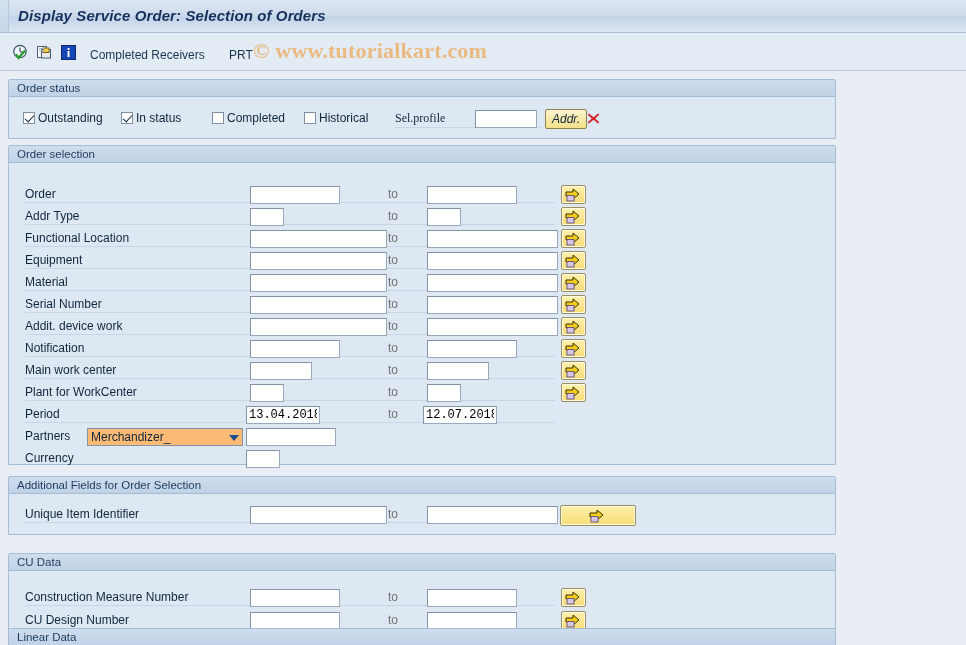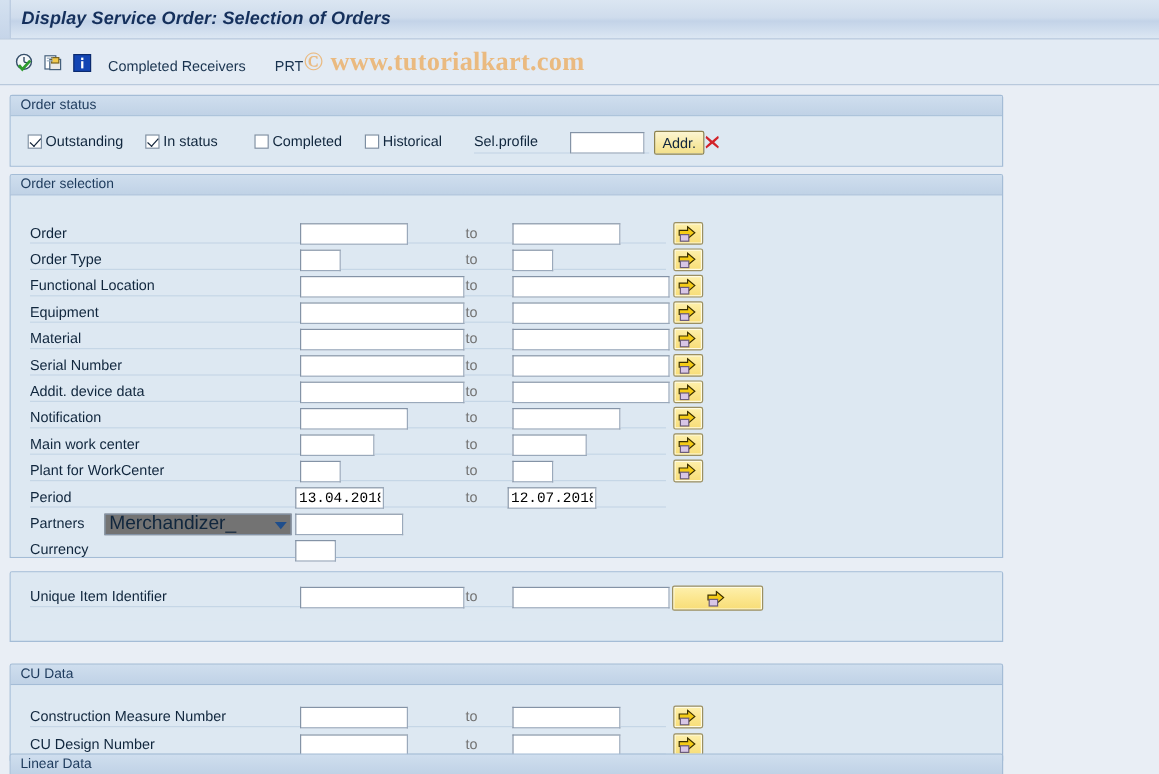--- a/index.html
+++ b/index.html
@@ -184,30 +184,31 @@
     box-sizing: border-box;
     height: 20px;
     padding: 0 6px;
     background: linear-gradient(to bottom, #fcf5d2 0%, #f7e9a6 55%, #f3e08b 100%);
     border: 1px solid #8e834f;
     border-radius: 2px;
     font-size: 12px;
     color: #11263d;
     line-height: 18px;
     white-space: nowrap;
+    font-style: italic;
   }
 
   
   .ddl {
     position: absolute;
     box-sizing: border-box;
     height: 18px;
-    background: #737373;
+    background: #fdba74;
     border: 1px solid #8493a6;
-    font-size: 16px;
+    font-size: 12px;
     color: #10263d;
     padding: 0 18px 16px 3px;
     line-height: 16px;
     white-space: nowrap;
     overflow: hidden;
   }
   .ddl .arrow {
     position: absolute;
     right: 3px; top: 50%;
     margin-top: -2px;
@@ -281,21 +282,21 @@
       <span class="cbox"></span>
       <span>Completed</span>
     </div>
 
     <div class="cbwrap" style="left:295px; top:14px;">
       <span class="cbox"></span>
       <span>Historical</span>
     </div>
 
     <div class="guide" style="left:386px; top:30px; width:146px;"></div>
-    <div class="fld-label" style="left:386px; top:14px;">Sel.profile</div>
+    <div class="fld-label" style="left:386px; top:14px;font-family:Liberation Serif, serif;">Sel.profile</div>
     <input class="inp" style="left: 466px; top: 13px; width: 62px;" value="">
 
     <div class="pbtn" style="left:536px; top:12px;">Addr.</div>
 
     <div class="xicon" style="left:578px; top:15px;">
       <svg width="13" height="13" viewBox="0 0 13 13">
         <path d="M1.6 1.2 L6.5 5.3 L11.4 1.2 L12 3.0 L8.2 6.5 L12 10.0 L11.4 11.8 L6.5 7.7 L1.6 11.8 L1.0 10.0 L4.8 6.5 L1.0 3.0 Z" fill="#d2232a"></path>
       </svg>
     </div>
 
@@ -312,21 +313,21 @@
     <div class="to-label" style="left:379px; top:24px;">to</div>
     <input class="inp" style="left: 418px; top: 23px; width: 90px;" value="">
     <div class="msbtn" style="left:552px; top:22px;">
       <svg width="18" height="14" viewBox="0 0 18 14">
           <path d="M1 4 h7 V1 l6 5 -6 5 V8 H1 Z" fill="#f5cc16" stroke="#3b3000" stroke-width="1"></path>
           <rect x="2" y="7.5" width="7" height="5.5" fill="#d8c6e6" stroke="#6b5c7a" stroke-width="1"></rect>
         </svg>
     </div>
 
     <div class="guide" style="left:16px; top:61px; width:530px;"></div>
-    <div class="fld-label" style="left:16px; top:46px;">Order Type</div>
+    <div class="fld-label" style="left:16px; top:46px;">Addr Type</div>
     <input class="inp" style="left: 241px; top: 45px; width: 34px;" value="">
     <div class="to-label" style="left:379px; top:46px;">to</div>
     <input class="inp" style="left: 418px; top: 45px; width: 34px;" value="">
     <div class="msbtn" style="left:552px; top:44px;">
       <svg width="18" height="14" viewBox="0 0 18 14">
           <path d="M1 4 h7 V1 l6 5 -6 5 V8 H1 Z" fill="#f5cc16" stroke="#3b3000" stroke-width="1"></path>
           <rect x="2" y="7.5" width="7" height="5.5" fill="#d8c6e6" stroke="#6b5c7a" stroke-width="1"></rect>
         </svg>
     </div>
 
@@ -372,21 +373,21 @@
     <div class="to-label" style="left:379px; top:134px;">to</div>
     <input class="inp" style="left: 418px; top: 133px; width: 131px;" value="">
     <div class="msbtn" style="left:552px; top:132px;">
       <svg width="18" height="14" viewBox="0 0 18 14">
           <path d="M1 4 h7 V1 l6 5 -6 5 V8 H1 Z" fill="#f5cc16" stroke="#3b3000" stroke-width="1"></path>
           <rect x="2" y="7.5" width="7" height="5.5" fill="#d8c6e6" stroke="#6b5c7a" stroke-width="1"></rect>
         </svg>
     </div>
 
     <div class="guide" style="left:16px; top:171px; width:530px;"></div>
-    <div class="fld-label" style="left:16px; top:156px;">Addit. device data</div>
+    <div class="fld-label" style="left:16px; top:156px;">Addit. device work</div>
     <input class="inp" style="left: 241px; top: 155px; width: 137px;" value="">
     <div class="to-label" style="left:379px; top:156px;">to</div>
     <input class="inp" style="left: 418px; top: 155px; width: 131px;" value="">
     <div class="msbtn" style="left:552px; top:154px;">
       <svg width="18" height="14" viewBox="0 0 18 14">
           <path d="M1 4 h7 V1 l6 5 -6 5 V8 H1 Z" fill="#f5cc16" stroke="#3b3000" stroke-width="1"></path>
           <rect x="2" y="7.5" width="7" height="5.5" fill="#d8c6e6" stroke="#6b5c7a" stroke-width="1"></rect>
         </svg>
     </div>
 
@@ -439,20 +440,21 @@
     </div>
     <input class="inp" style="left: 237px; top: 265px; width: 90px;" value="">
 
     <div class="fld-label" style="left:16px; top:288px;">Currency</div>
     <input class="inp" style="left: 237px; top: 287px; width: 34px;" value="">
 
   </div>
 </div>
 
 <div class="panel" style="top:476px; height:59px;">
+  <div class="panel-header">Additional Fields for Order Selection</div>
   <div class="panel-body" style="height:40px;">
     <div class="guide" style="left:16px; top:28px; width:530px;"></div>
     <div class="fld-label" style="left:16px; top:13px;">Unique Item Identifier</div>
     <input class="inp" style="left: 241px; top: 12px; width: 137px;" value="">
     <div class="to-label" style="left:379px; top:13px;">to</div>
     <input class="inp" style="left: 418px; top: 12px; width: 131px;" value="">
     <div class="msbtn wide" style="left:551px; top:11px; height:21px;">
       <svg width="18" height="14" viewBox="0 0 18 14">
           <path d="M1 4 h7 V1 l6 5 -6 5 V8 H1 Z" fill="#f5cc16" stroke="#3b3000" stroke-width="1"></path>
           <rect x="2" y="7.5" width="7" height="5.5" fill="#d8c6e6" stroke="#6b5c7a" stroke-width="1"></rect>

